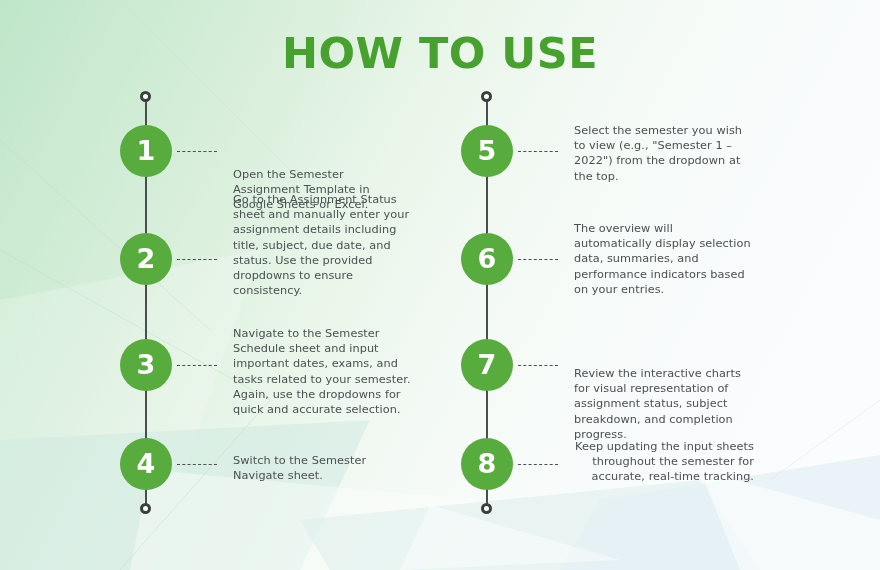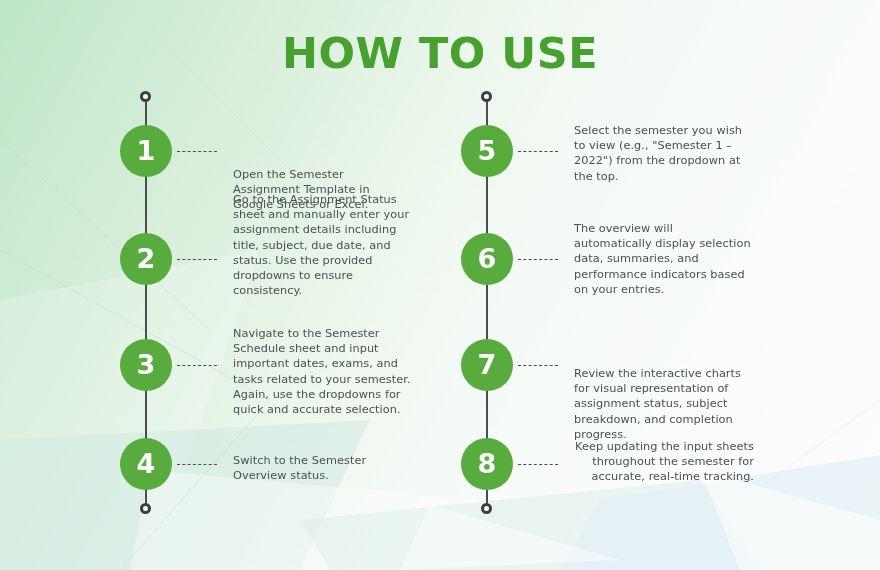--- a/index.html
+++ b/index.html
@@ -170,21 +170,21 @@
 
     <div class="step" style="top:0;">
       <div class="badge" style="top:339px;">3</div>
       <div class="dash" style="top:365px;"></div>
       <div class="step-text" style="top:326px;">Navigate to the Semester Schedule sheet and input important dates, exams, and tasks related to your semester. Again, use the dropdowns for quick and accurate selection.</div>
     </div>
 
     <div class="step" style="top:0;">
       <div class="badge" style="top:438px;">4</div>
       <div class="dash" style="top:464px;"></div>
-      <div class="step-text" style="top:453px;">Switch to the Semester Overview status.</div>
+      <div class="step-text" style="top:453px;">Switch to the Semester Navigate sheet.</div>
     </div>
   </div>
 
   <div class="column right">
     <div class="spine"></div>
     <div class="spine-dot top"></div>
     <div class="spine-dot bottom"></div>
 
     <div class="step" style="top:0;">
       <div class="badge" style="top:125px;">5</div>

